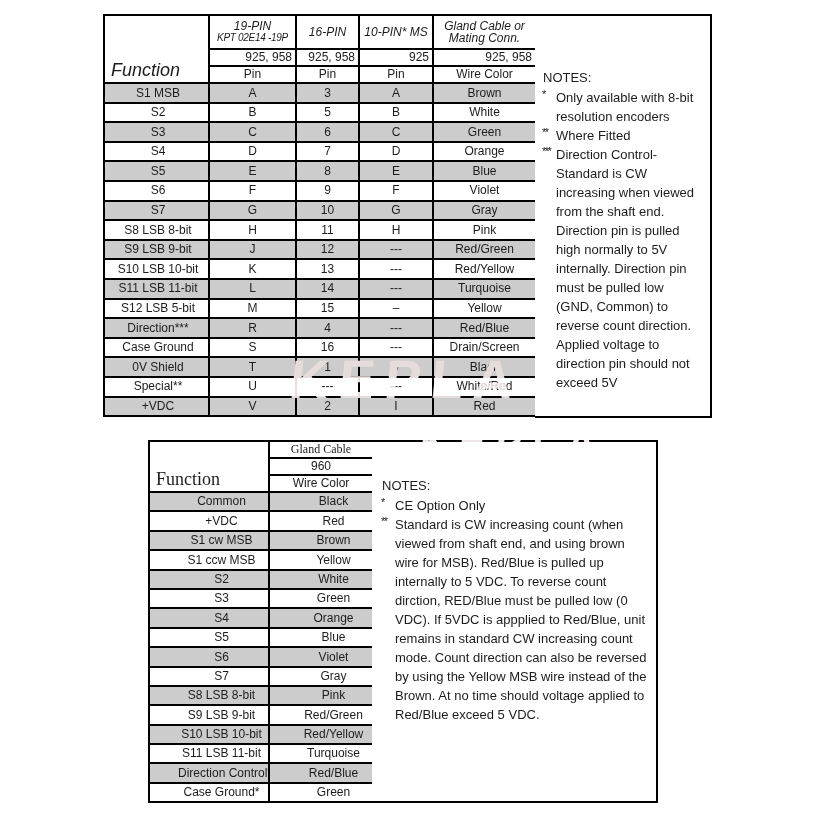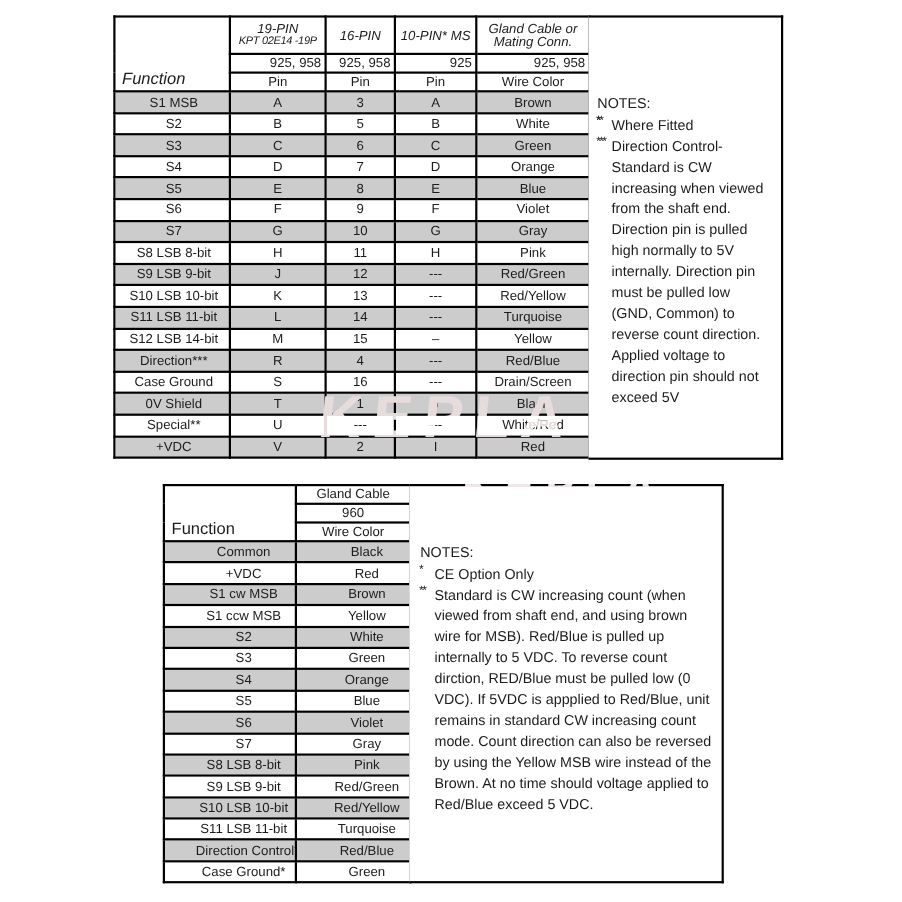--- a/index.html
+++ b/index.html
@@ -7,34 +7,34 @@
         font-family:"Liberation Sans",sans-serif;color:#1c1c1c;}
   table{border-collapse:collapse;table-layout:fixed;position:absolute;background:#fff;}
   td,th{border:2px solid #000;font-weight:normal;padding:0 3px;vertical-align:middle;
         text-align:center;font-size:12px;line-height:1.05;overflow:hidden;white-space:nowrap;}
   .tbl-top{left:103px;top:14px;width:432px;}
   .tbl-bottom{left:148px;top:440px;width:224px;}
   .tbl-top tr.hr1 td, .tbl-top tr.hr1 th{height:32px;font-style:italic;}
   .tbl-top tr.hr2 td{height:15px;text-align:right;}
   .tbl-top tr.hr3 td{height:15px;}
   .tbl-top tbody td{height:17.6px;}
-  .tbl-bottom tr.hr1 td, .tbl-bottom tr.hr1 th{height:15px;}
+  .tbl-bottom tr.hr1 td, .tbl-bottom tr.hr1 th{height:15px;font-family:Liberation Serif, serif;}
   .tbl-bottom tr.hr2 td{height:15px;}
   .tbl-bottom tr.hr3 td{height:15px;}
   .tbl-bottom tbody td{height:17.4px;padding-left:28px;}
-  th.fn-head{vertical-align:bottom;text-align:left;padding:0 0 2px 6px;font-size:15px;}
+  th.fn-head{vertical-align:bottom;text-align:left;padding:0 0 2px 6px;font-size:18px;}
   td.fn, th.fn{text-align:center;padding-left:6px;}
   tbody tr.shaded td{background:#cccccc;}
   .subtitle{display:block;font-size:10px;letter-spacing:-0.3px;}
   .wrapcell{white-space:normal;line-height:12.5px;}
   .notes{position:absolute;border:2px solid #000;border-left:none;box-sizing:border-box;
          background:#fff;font-size:13px;line-height:19px;color:#1c1c1c;}
   .notes-top{left:535px;top:14px;width:177px;height:404px;padding:52px 6px 0 8px;}
   .notes-bottom{left:372px;top:440px;width:286px;height:363px;padding:34px 8px 0 10px;}
-  .notes-heading{margin:16px 0 1px 0;}
+  .notes-heading{margin:0 0 1px 0;}
   .note-item{position:relative;padding-left:13px;}
   .note-marker{position:absolute;left:-1px;top:-3px;font-size:11px;letter-spacing:-1.5px;}
   .watermark{position:absolute;font-size:54px;font-weight:bold;letter-spacing:10px;
              color:#e7dcdc;mix-blend-mode:lighten;pointer-events:none;transform:skewX(-6deg);}
   .wm-1{left:290px;top:348px;}
   .wm-2{left:420px;top:420px;font-size:40px;color:#efe7e7;}
 </style>
 </head>
 <body>
 
@@ -144,21 +144,21 @@
           <td>Red/Yellow</td>
         </tr>
         <tr class="shaded">
           <td class="fn">S11 LSB 11-bit</td>
           <td>L</td>
           <td>14</td>
           <td>---</td>
           <td>Turquoise</td>
         </tr>
         <tr>
-          <td class="fn">S12 LSB 14-bit</td>
+          <td class="fn">S12 LSB 5-bit</td>
           <td>M</td>
           <td>15</td>
           <td>–</td>
           <td>Yellow</td>
         </tr>
         <tr class="shaded">
           <td class="fn">Direction***</td>
           <td>R</td>
           <td>4</td>
           <td>---</td>
@@ -192,20 +192,21 @@
           <td>I</td>
           <td>Red</td>
         </tr>
       </tbody>
   </table>
 
   <div class="notes notes-top">
     <p class="notes-heading">NOTES:</p>
     <div class="note-item">
       <span class="note-marker">*</span>
+      <span>Only available with 8-bit resolution encoders</span>
     </div>
     <div class="note-item">
       <span class="note-marker">**</span>
       <span>Where Fitted</span>
     </div>
     <div class="note-item">
       <span class="note-marker">***</span>
       <span>Direction Control- Standard is CW increasing when viewed from the shaft end.  Direction pin is pulled high normally to 5V internally.  Direction pin must be pulled low (GND, Common) to reverse count direction.  Applied voltage to direction pin should not exceed 5V</span>
     </div>
   </div>

